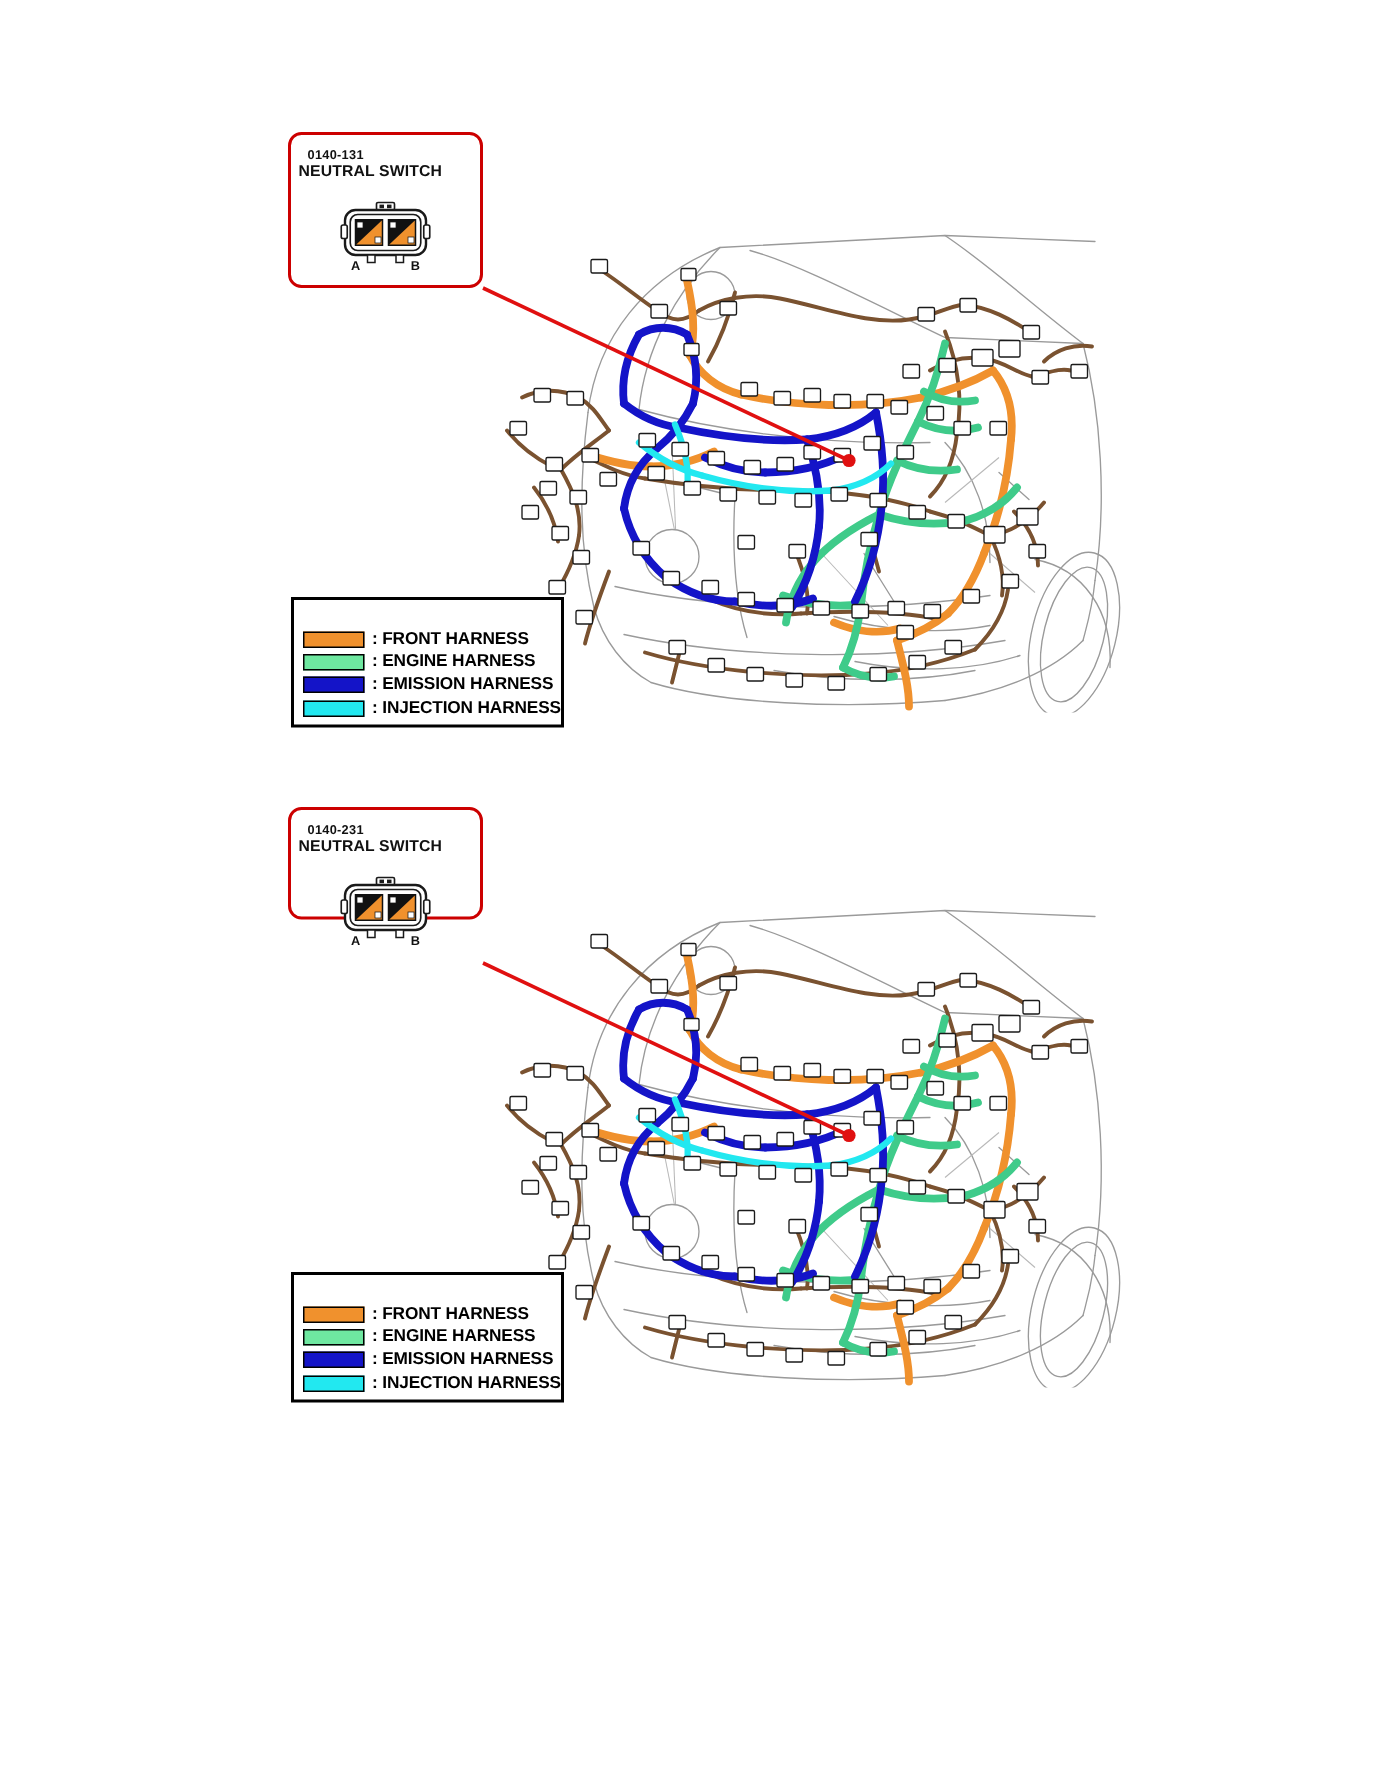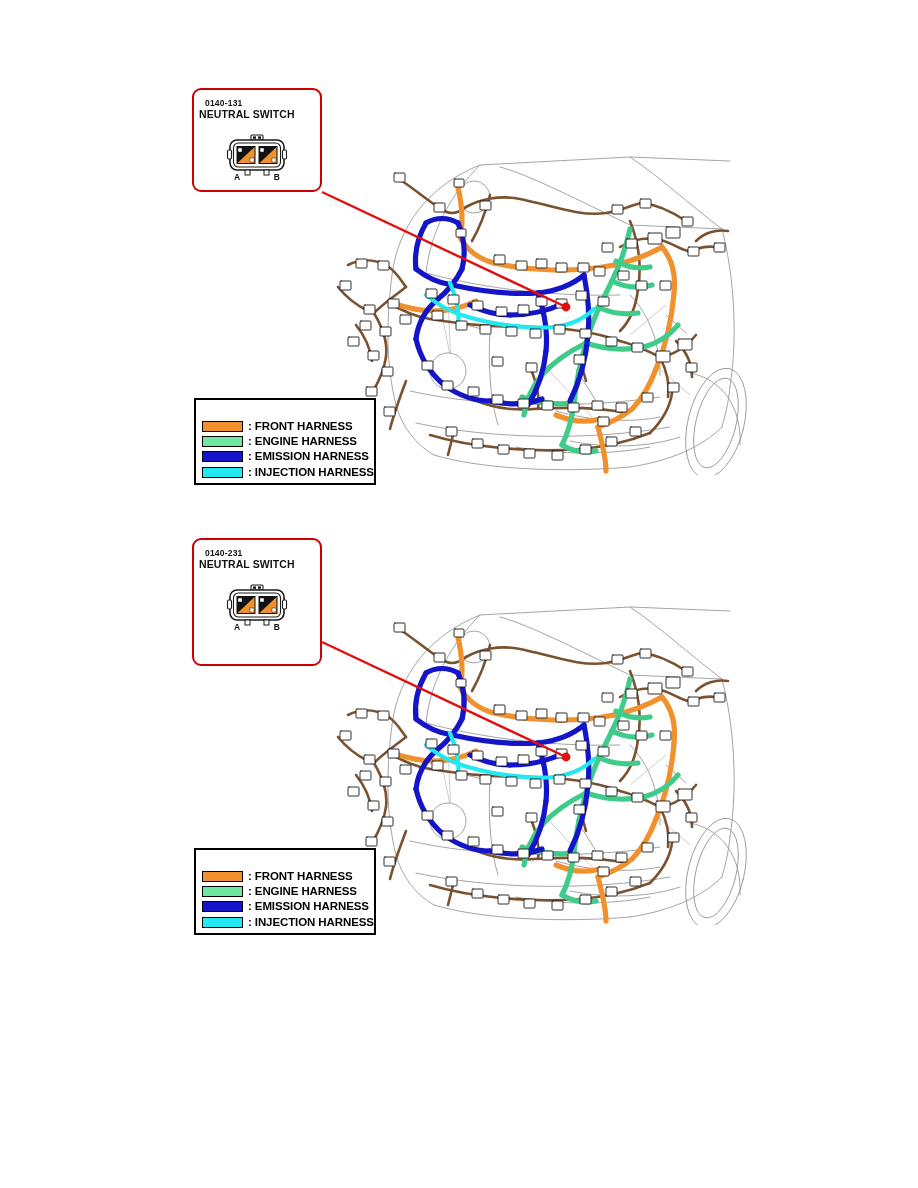--- a/index.html
+++ b/index.html
@@ -633,21 +633,21 @@
           <rect x="162" y="202" width="11" height="9" rx="1"></rect>
         </g>
       </g>
     </svg>
 
     <svg class="leader" style="left:185px; top:85px; width:400px; height:240px;" viewBox="0 0 400 240">
       <line x1="137" y1="107" x2="381" y2="222" stroke="#E01010" stroke-width="2.4"></line>
       <circle cx="381" cy="222" r="4.4" fill="#E01010"></circle>
     </svg>
 
-    <div class="callout" style="left:192px; top:88px; width:130px; height:128px;">
+    <div class="callout" style="left:192px; top:88px; width:130px; height:75px;">
       <div class="callout-code">0140-231</div>
       <div class="callout-title">NEUTRAL SWITCH</div>
       <div class="connector-wrap">
         <svg viewBox="0 0 70 52" width="70" height="52">
           <rect x="29" y="1" width="12" height="5" rx="1" fill="#ffffff" stroke="#1a1a1a" stroke-width="1.1"></rect>
           <rect x="31" y="2.4" width="3" height="2.4" fill="#1a1a1a"></rect>
           <rect x="36" y="2.4" width="3" height="2.4" fill="#1a1a1a"></rect>
           <rect x="8" y="6" width="54" height="30" rx="7" fill="#ffffff" stroke="#1a1a1a" stroke-width="1.6"></rect>
           <rect x="11.5" y="9" width="47" height="24" rx="5" fill="#ffffff" stroke="#1a1a1a" stroke-width="1.1"></rect>
           <rect x="5.5" y="16" width="4" height="9" rx="1.2" fill="#ffffff" stroke="#1a1a1a" stroke-width="1.1"></rect>

